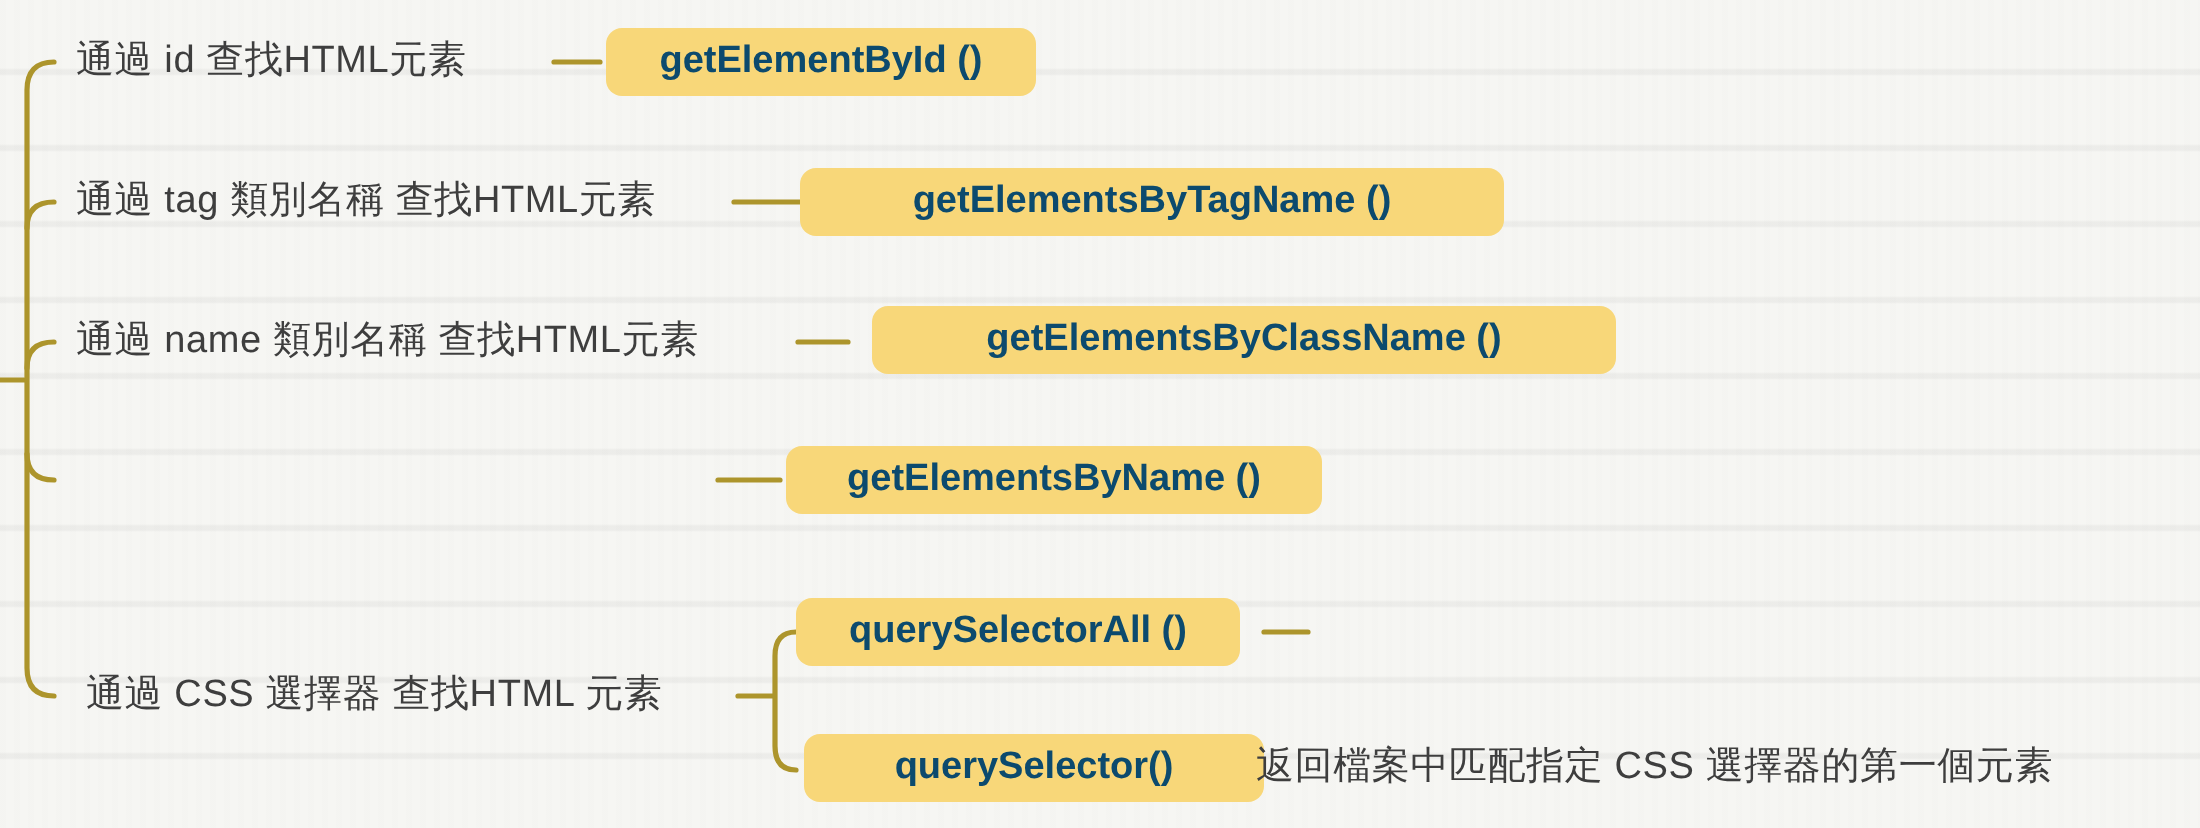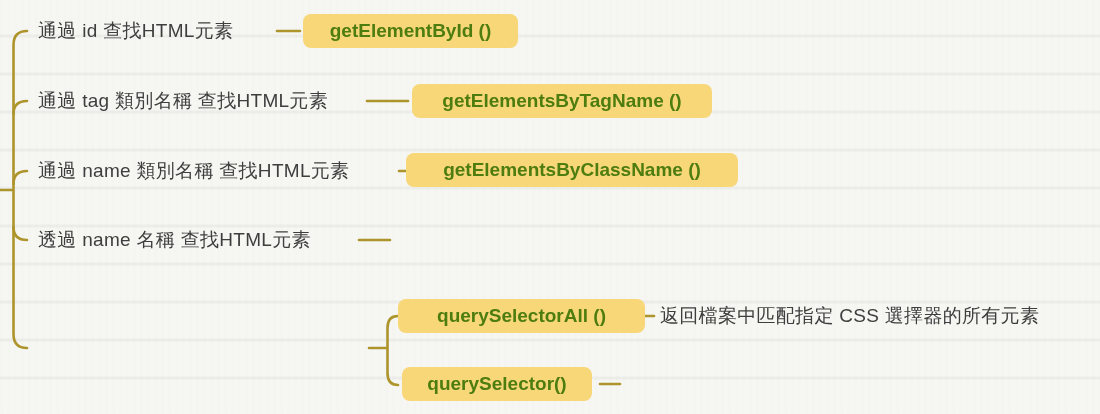--- a/index.html
+++ b/index.html
@@ -24,21 +24,21 @@
   }
   .connectors{position:absolute;left:0;top:0;}
   .label{
     position:absolute;
     font-size:19px;line-height:26px;
     color:#3e3e3e;white-space:nowrap;letter-spacing:.3px;text-align:right;
   }
   .chip{
     position:absolute;height:34px;line-height:34px;
     background:#f8d779;border-radius:8px;
-    font-size:19px;font-weight:700;color:#4d7c0f;
+    font-size:19px;font-weight:700;color:#0c4a6e;
     text-align:center;white-space:nowrap;
     box-sizing:border-box;padding:0 6px;
   }
 </style>
 </head>
 <body>
 
 <div class="stage">
 
   <svg class="connectors" width="1100" height="414" viewBox="0 0 1100 414">
@@ -61,23 +61,24 @@
       <path d="M 398 316 Q 387.5 316 387.5 328 V 373 Q 387.5 385 398 385"></path>
 
       <path d="M 632 316 H 654"></path>
       <path d="M 600 384 H 620"></path>
     </g>
   </svg>
 
   <div class="label" style="left:38px;top:18px">通過 id 查找HTML元素</div>
   <div class="label" style="left:38px;top:88px">通過 tag 類別名稱 查找HTML元素</div>
   <div class="label" style="left:38px;top:158px">通過 name 類別名稱 查找HTML元素</div>
-  <div class="label" style="left:38px;top:227px">透過 name 名稱 查找HTML元素</div>
+  <div class="label" style="left:43px;top:335px">通過 CSS 選擇器 查找HTML 元素</div>
 
   <div class="chip" style="left:303px;top:14px;width:215px">getElementById ()</div>
-  <div class="chip" style="left:412px;top:84px;width:300px">getElementsByTagName ()</div>
-  <div class="chip" style="left:406px;top:153px;width:332px">getElementsByClassName ()</div>
-  <div class="chip" style="left:398px;top:299px;width:247px">querySelectorAll ()</div>
-  <div class="chip" style="left:402px;top:367px;width:190px">querySelector()</div>
+  <div class="chip" style="left:400px;top:84px;width:352px">getElementsByTagName ()</div>
+  <div class="chip" style="left:436px;top:153px;width:372px">getElementsByClassName ()</div>
+  <div class="chip" style="left:393px;top:223px;width:268px">getElementsByName ()</div>
+  <div class="chip" style="left:398px;top:299px;width:222px">querySelectorAll ()</div>
+  <div class="chip" style="left:402px;top:367px;width:230px">querySelector()</div>
 
-  <div class="label" style="left:660px;top:303px">返回檔案中匹配指定 CSS 選擇器的所有元素</div>
+  <div class="label" style="left:628px;top:371px">返回檔案中匹配指定 CSS 選擇器的第一個元素</div>
 
 </div>
 
 </body></html>

